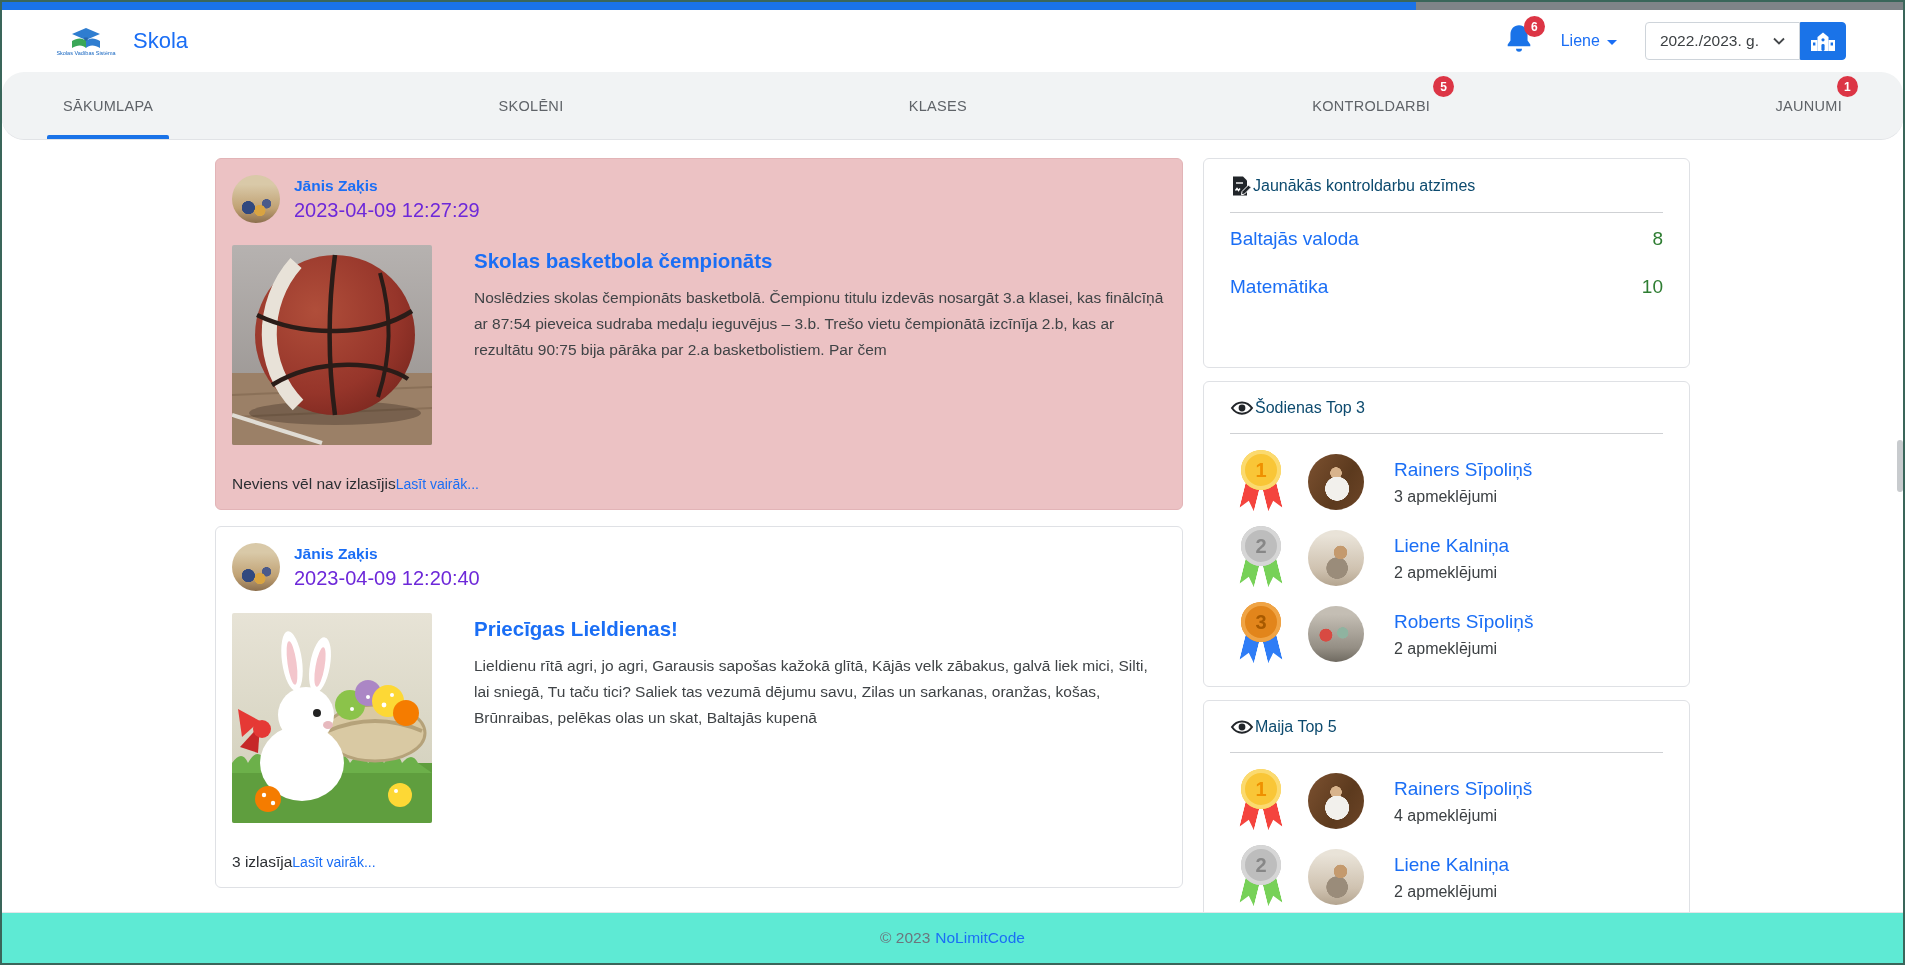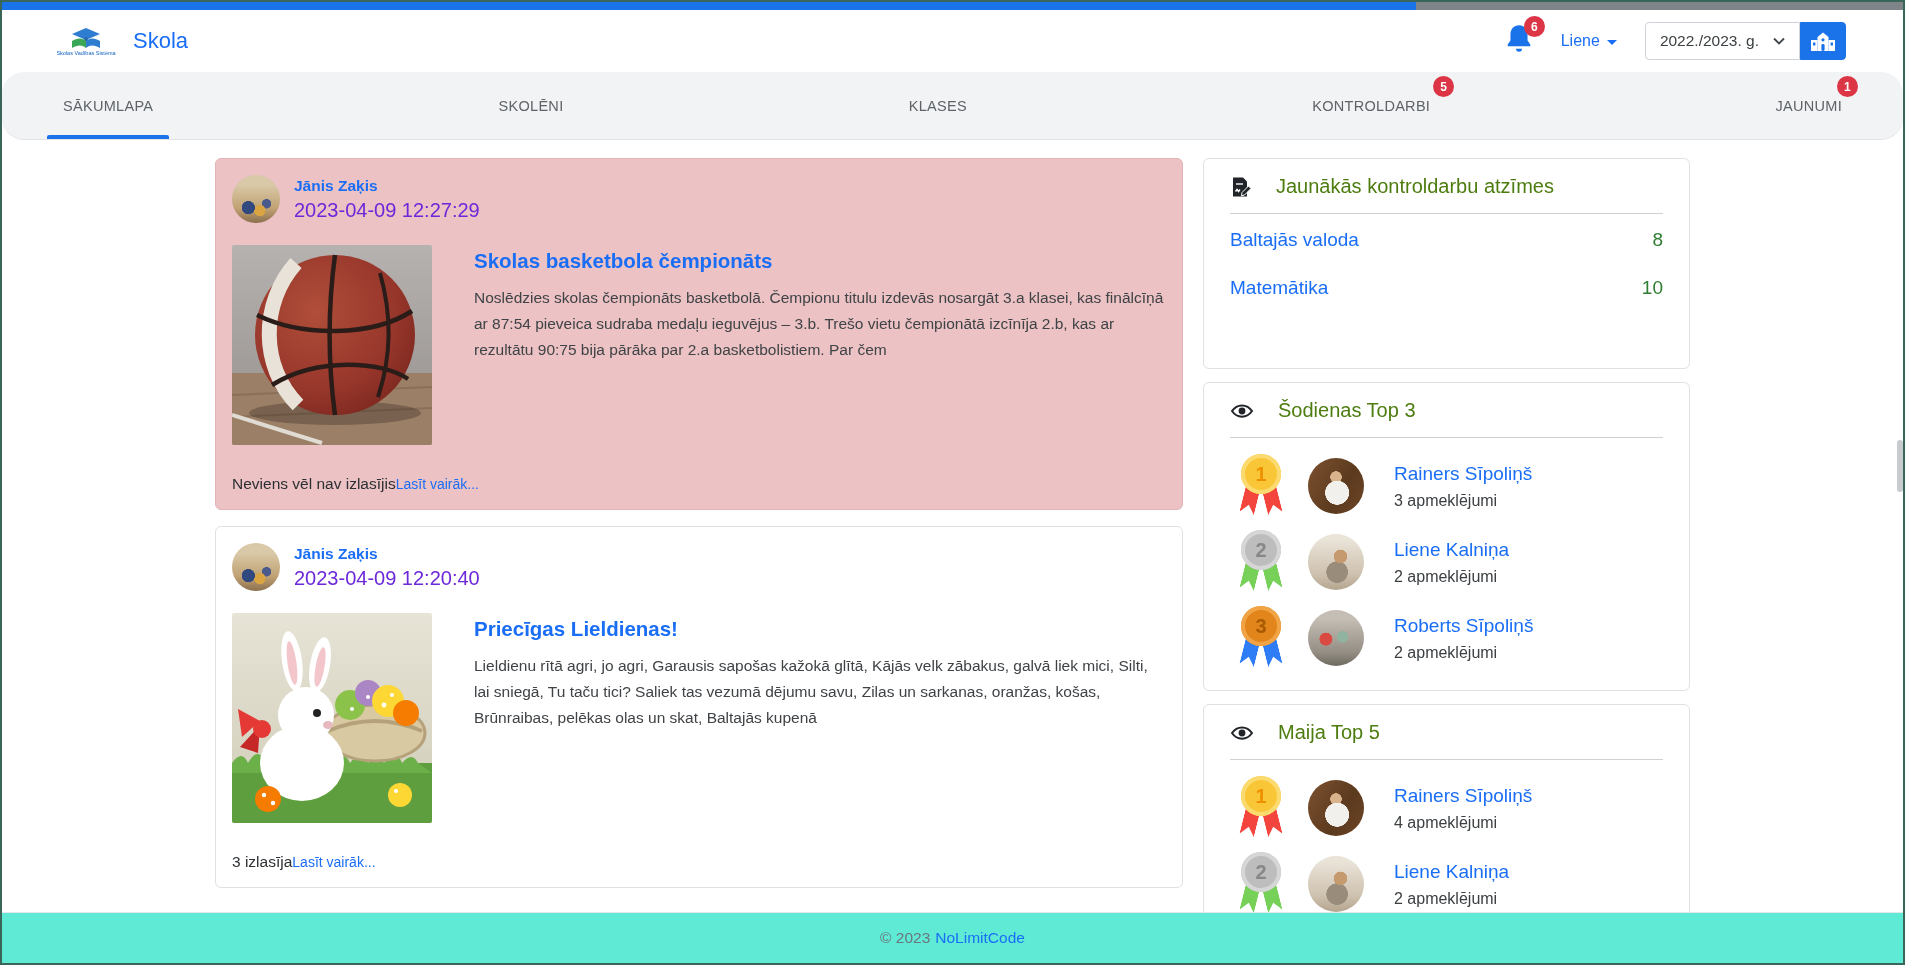--- a/index.html
+++ b/index.html
@@ -80,21 +80,21 @@
   .post-image{width:200px;flex-shrink:0;border-radius:2px;overflow:hidden;line-height:0;}
   .post-content{padding-top:4px;}
   .post-title{display:inline-block;color:var(--blue);font-weight:bold;font-size:20.5px;text-decoration:none;cursor:pointer;}
   .post-text{margin-top:12px;color:#3f4346;font-size:15.5px;line-height:1.68;max-width:782px;}
   .post-foot{display:flex;justify-content:flex-start;align-items:center;margin-top:30px;}
   .read-status{color:#2c2f33;font-size:15.5px;}
   .read-more{color:var(--blue);font-size:14px;text-decoration:none;cursor:pointer;}
   
   .sidebar{flex:1;min-width:0;}
   .side-card{border:1px solid #dfe1e5;border-radius:6px;background:#fff;padding:16px 26px;margin-bottom:13px;}
-  .side-title{display:flex;align-items:center;gap:24px;font-size:20px;color:#4d7c0f;}
+  .side-title{display:flex;align-items:center;gap:1px;font-size:16px;color:#0c4a6e;}
   .side-card hr{border:none;border-top:1px solid #cfd1d4;margin:15px 0 0 0;}
   .grades-list{padding:2px 0 40px 0;}
   .grade-row{display:flex;justify-content:space-between;align-items:center;padding:13px 0;}
   .grade-subject{color:var(--blue);font-size:19px;text-decoration:none;cursor:pointer;}
   .grade-value{color:var(--green);font-size:19px;}
   .top-list{padding-top:16px;}
   .top-row{display:flex;align-items:center;margin-bottom:12px;}
   .top-row:last-child{margin-bottom:4px;}
   .medal{position:relative;width:46px;height:64px;flex-shrink:0;margin-left:8px;}
   .medal .tail{position:absolute;top:28px;width:15px;height:32px;

